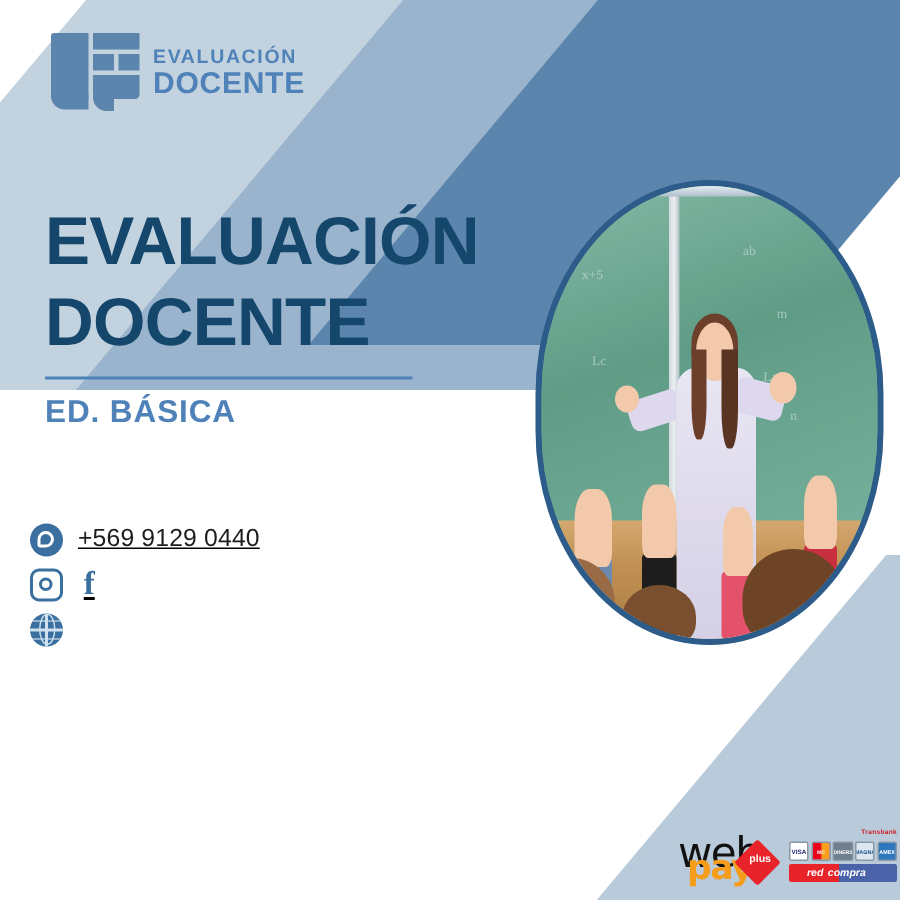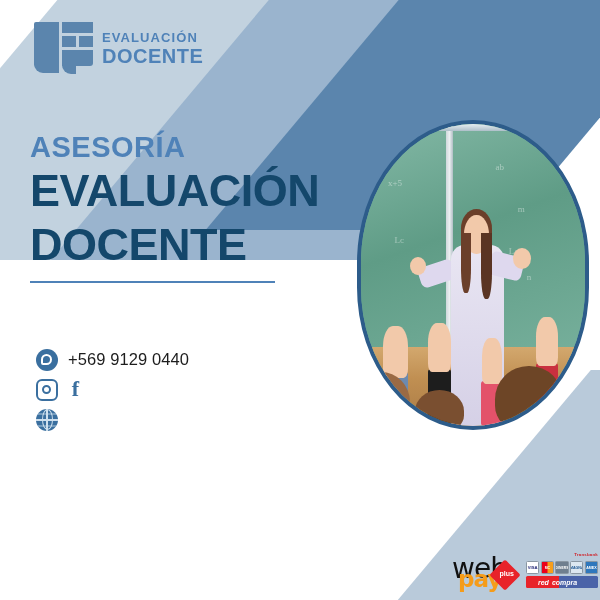--- a/index.html
+++ b/index.html
@@ -107,21 +107,21 @@
   }
   .rule{
     width:245px;height:2px;background:#4f82b8;margin-top:12px;
   }
   .subtitle{
     font-size:21px;font-weight:bold;letter-spacing:.6px;
     color:#4f82b8;margin-top:10px;
   }
 
   
-  .contacts{position:absolute;left:36px;top:346px;}
+  .contacts{position:absolute;left:20px;top:346px;text-decoration:underline;}
   .c-row{display:flex;align-items:center;height:27px;margin-bottom:3px;}
   .c-ico{width:22px;height:22px;flex:0 0 22px;margin-right:10px;position:relative;}
   .c-text{font-size:16.5px;color:#1d1d1d;letter-spacing:.1px;}
 
   
   .ico-wa{border-radius:50%;background:#3a6f9f;}
   .ico-wa:before{
     content:"";position:absolute;left:5px;top:5px;width:11px;height:11px;
     border:2px solid #ffffff;border-radius:50% 50% 50% 2px;box-sizing:border-box;
   }
@@ -316,24 +316,24 @@
       <div class="lm-r4b"></div>
       <div class="lm-r4"></div>
     </div>
     <div class="logo-type">
       <div class="lt1">EVALUACIÓN</div>
       <div class="lt2">DOCENTE</div>
     </div>
   </div>
 
   <div class="headline">
-    <div class="kicker">ASESORÍA</div>
     <div class="title">EVALUACIÓN</div>
     <div class="title">DOCENTE</div>
     <div class="rule"></div>
+    <div class="subtitle">ED. BÁSICA</div>
   </div>
 
   <div class="contacts">
 
     <div class="c-row">
       <span class="c-ico ico-wa"></span>
       <span class="c-text">+569 9129 0440</span>
     </div>
 
     <div class="c-row">

